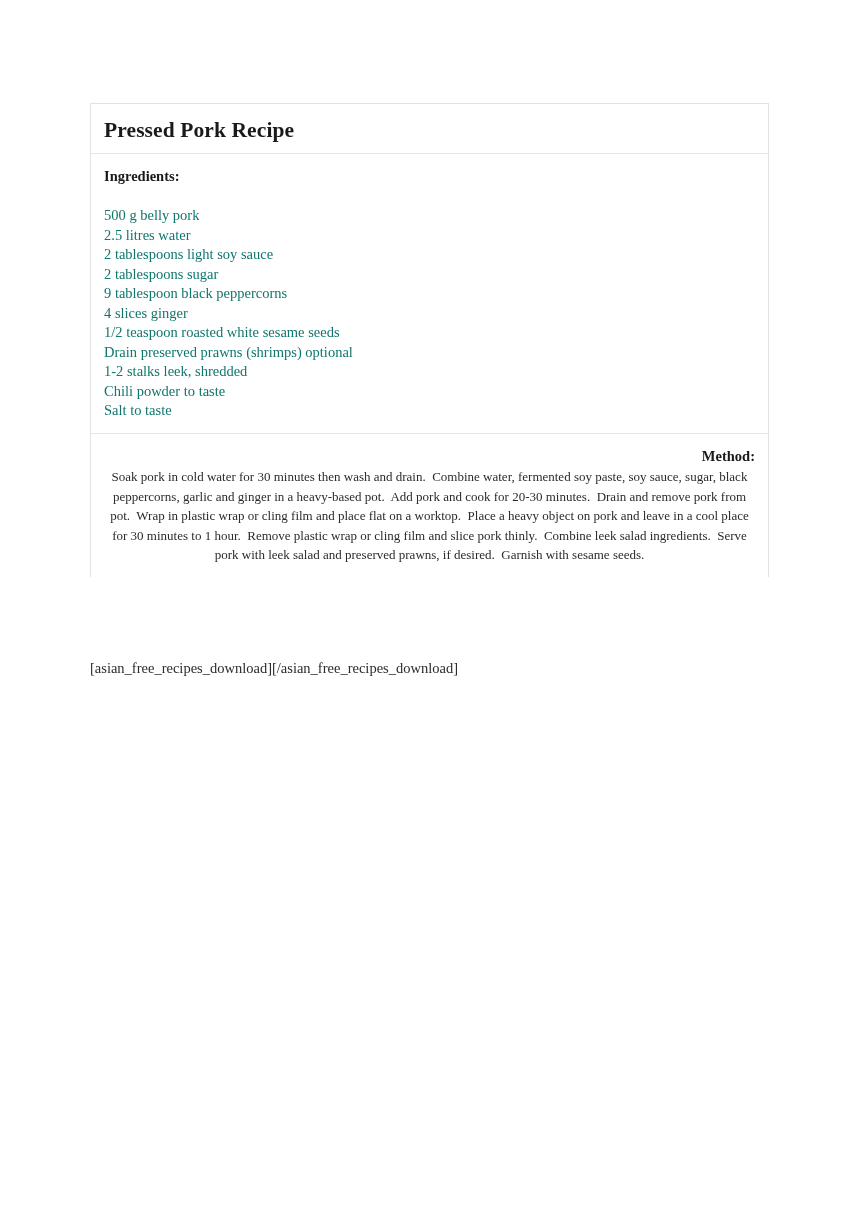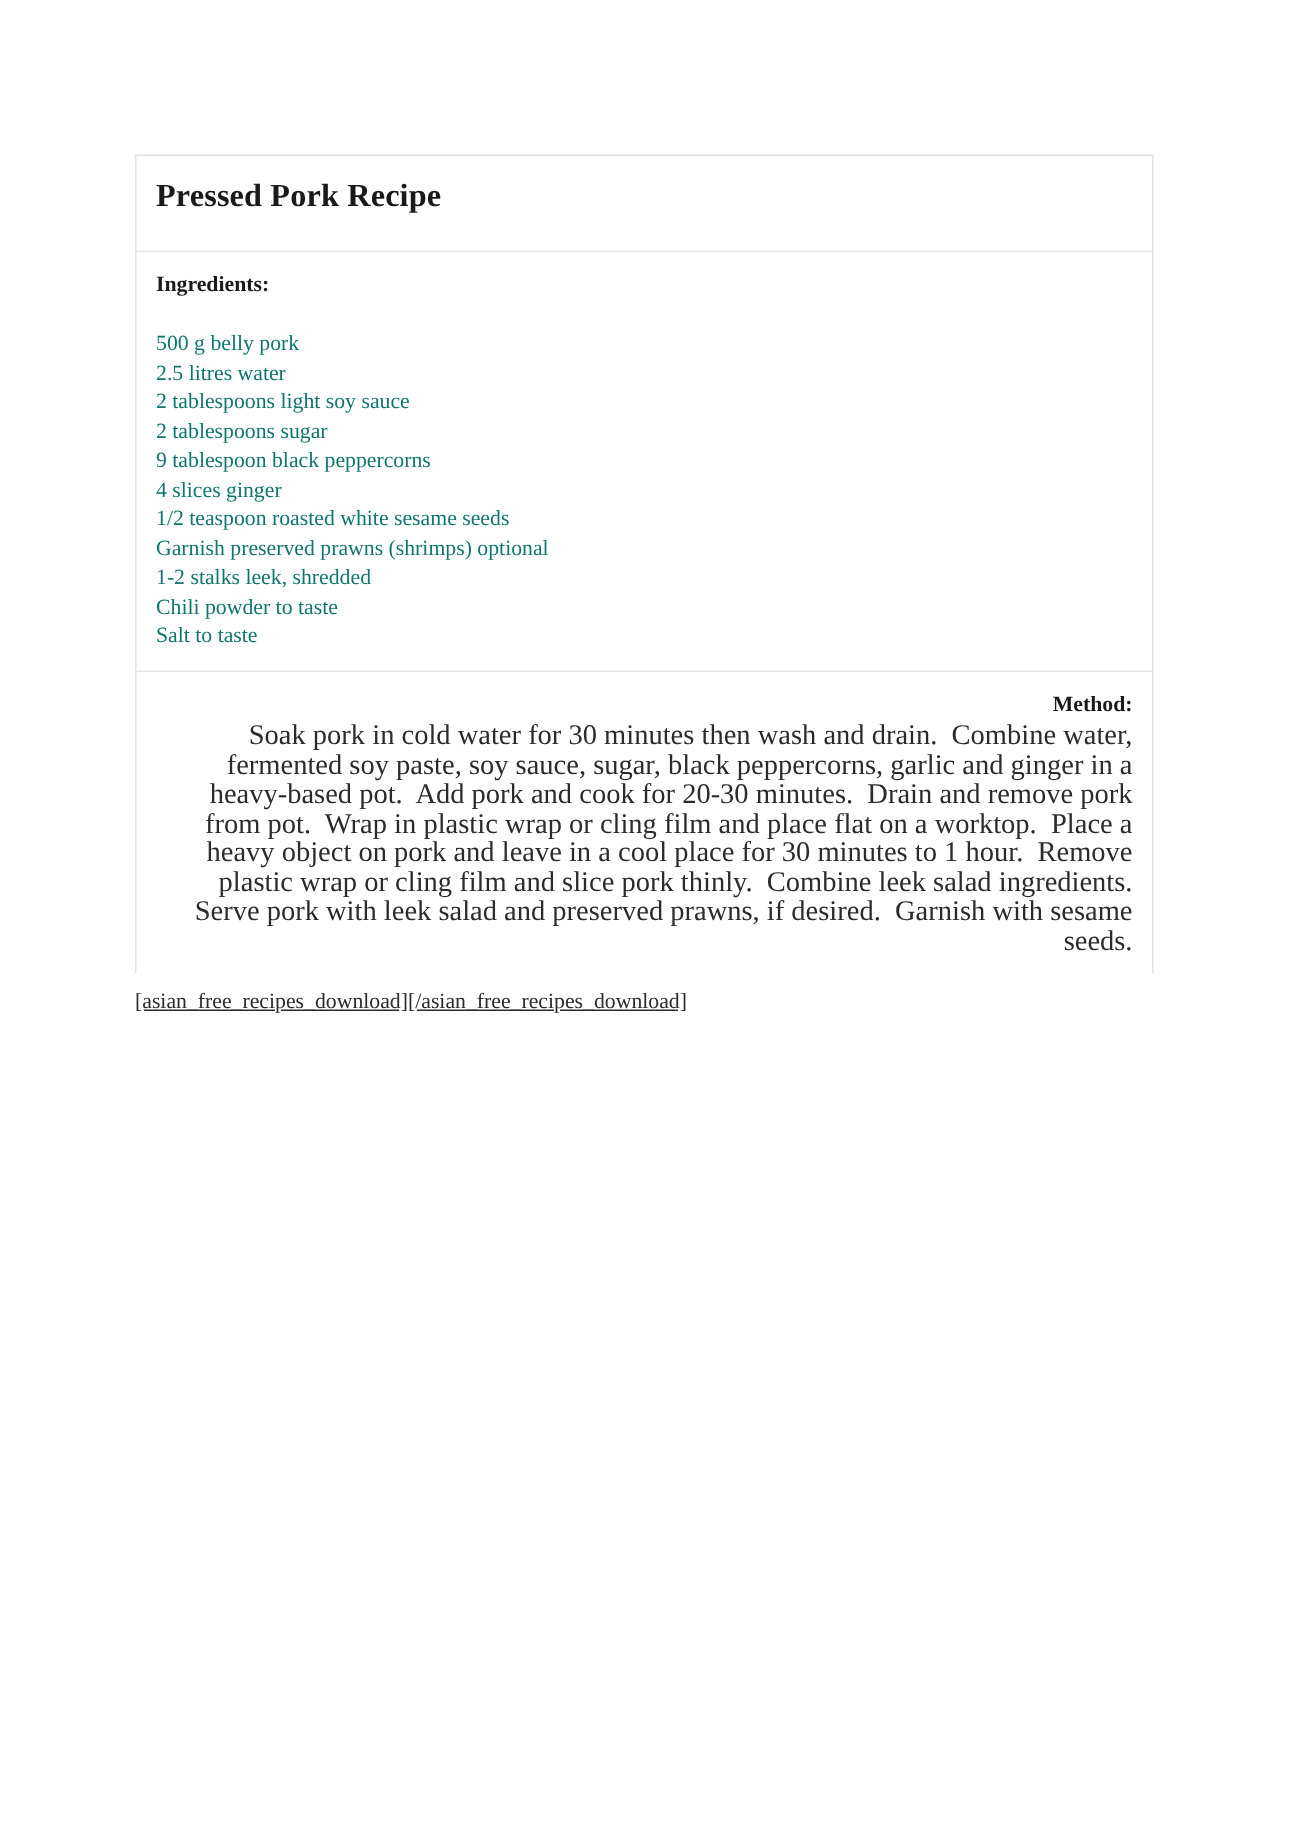--- a/index.html
+++ b/index.html
@@ -31,21 +31,21 @@
     top: 103px;
     width: 679px;
     box-sizing: border-box;
     border-left: 1px solid #e2e2e2;
     border-right: 1px solid #e2e2e2;
     border-top: 1px solid #e2e2e2;
     background: #ffffff;
   }
 
   .card-header {
-    padding: 13px 13px 24px 13px;
+    padding: 13px 13px 10px 13px;
     border-bottom: 1px solid #e8e8e8;
   }
 
   .recipe-title {
     margin: 0;
     font-family: "Liberation Serif", "DejaVu Serif", serif;
     font-weight: bold;
     font-size: 21.5px;
     line-height: 26px;
     letter-spacing: 0.1px;
@@ -84,44 +84,43 @@
     color: #0f766e;
     white-space: pre;
   }
 
   .ingredient-item.underlined {
     text-decoration: underline;
     text-underline-offset: 1px;
   }
 
   .method-body {
-    font-size: 19px;
+    font-size: 13px;
     line-height: 19.5px;
     color: #2b2b2b;
     margin: 0;
-    text-align: right;
+    text-align: center;
     max-width: 658px;
     white-space: pre-wrap;
   }
 
   .method-heading {
     margin-bottom: 1px;
     text-align: right;
   }
 
   
   .shortcode-footer {
     position: absolute;
     left: 90px;
     top: 659px;
     font-size: 14.5px;
     line-height: 19.5px;
     color: #2b2b2b;
     white-space: pre;
-    text-decoration: underline;
   }
 </style>
 </head>
 <body>
 
 <div class="page">
 
   <div class="recipe-card">
 
     <div class="card-header">
@@ -132,21 +131,21 @@
       <div class="section-heading">Ingredients:</div>
       <div class="spacer-line"></div>
       <ul class="ingredient-list" id="ingredient-list">
           <li class="ingredient-item">500 g belly pork</li>
           <li class="ingredient-item">2.5 litres water</li>
           <li class="ingredient-item">2 tablespoons light soy sauce</li>
           <li class="ingredient-item">2 tablespoons sugar</li>
           <li class="ingredient-item">9 tablespoon black peppercorns</li>
           <li class="ingredient-item">4 slices ginger</li>
           <li class="ingredient-item">1/2 teaspoon roasted white sesame seeds</li>
-          <li class="ingredient-item">Garnish preserved prawns (shrimps) optional</li>
+          <li class="ingredient-item">Drain preserved prawns (shrimps) optional</li>
           <li class="ingredient-item">1-2 stalks leek, shredded</li>
           <li class="ingredient-item">Chili powder to taste</li>
           <li class="ingredient-item">Salt to taste</li>
         </ul>
     </div>
 
     <div class="card-section section-method">
       <div class="section-heading method-heading">Method:</div>
       <p class="method-body">Soak pork in cold water for 30 minutes then wash and drain.  Combine water, fermented soy paste, soy sauce, sugar, black peppercorns, garlic and ginger in a heavy-based pot.  Add pork and cook for 20-30 minutes.  Drain and remove pork from pot.  Wrap in plastic wrap or cling film and place flat on a worktop.  Place a heavy object on pork and leave in a cool place for 30 minutes to 1 hour.  Remove plastic wrap or cling film and slice pork thinly.  Combine leek salad ingredients.  Serve pork with leek salad and preserved prawns, if desired.  Garnish with sesame seeds.</p>
     </div>

